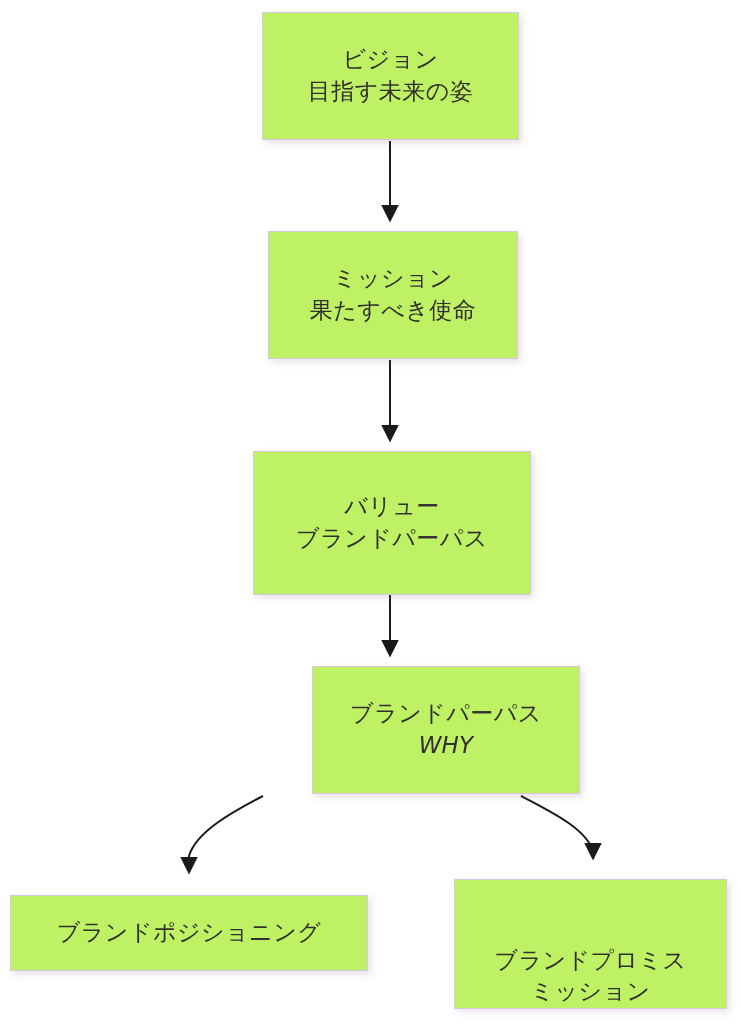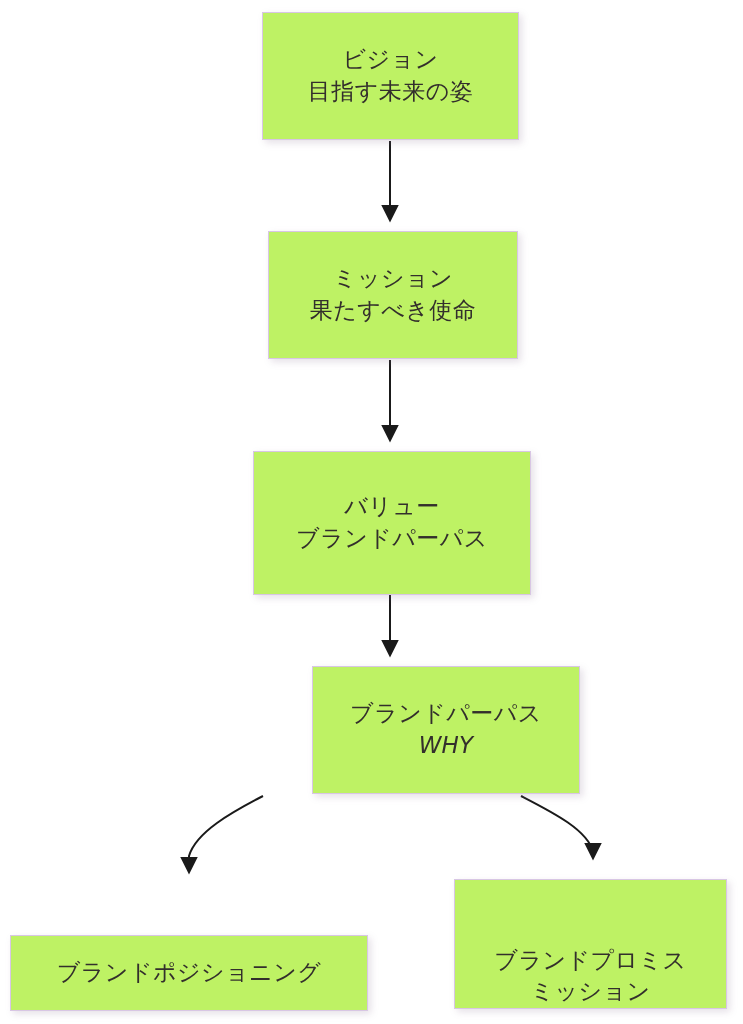--- a/index.html
+++ b/index.html
@@ -55,21 +55,21 @@
   .node .line.latin {
     letter-spacing: 0.2px;
     font-style: italic;
   }
 
   
   #node-vision     { left: 262px; top: 12px;  width: 257px; height: 128px; }
   #node-mission    { left: 268px; top: 231px; width: 250px; height: 128px; font-family: Liberation Serif, serif; }
   #node-value      { left: 253px; top: 451px; width: 278px; height: 144px; }
   #node-purpose    { left: 264px; top: 666px; width: 268px; height: 128px; margin-left: 48px; }
-  #node-positioning{ left: 10px;  top: 895px; width: 358px; height: 76px; margin-top: 40px; }
+  #node-positioning{ left: 10px;  top: 895px; width: 358px; height: 76px; }
   #node-promise    { left: 454px; top: 879px; width: 273px; height: 130px; justify-content: flex-end; }
 </style>
 </head>
 <body>
 
 <div id="flow-canvas">
 
   <svg class="edge-layer" viewBox="0 0 743 1024" width="743" height="1024" aria-hidden="true">
     <defs>
       <marker id="arrowhead" viewBox="0 0 12 12" refX="9" refY="6" markerWidth="9" markerHeight="9" orient="auto-start-reverse">

